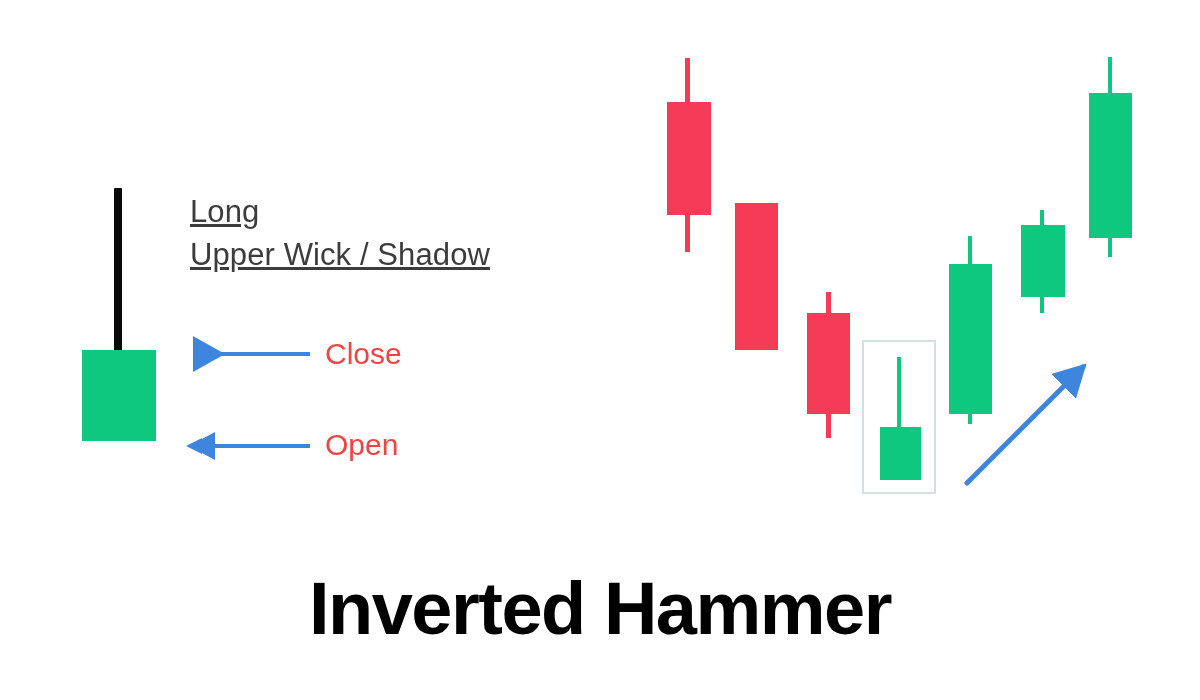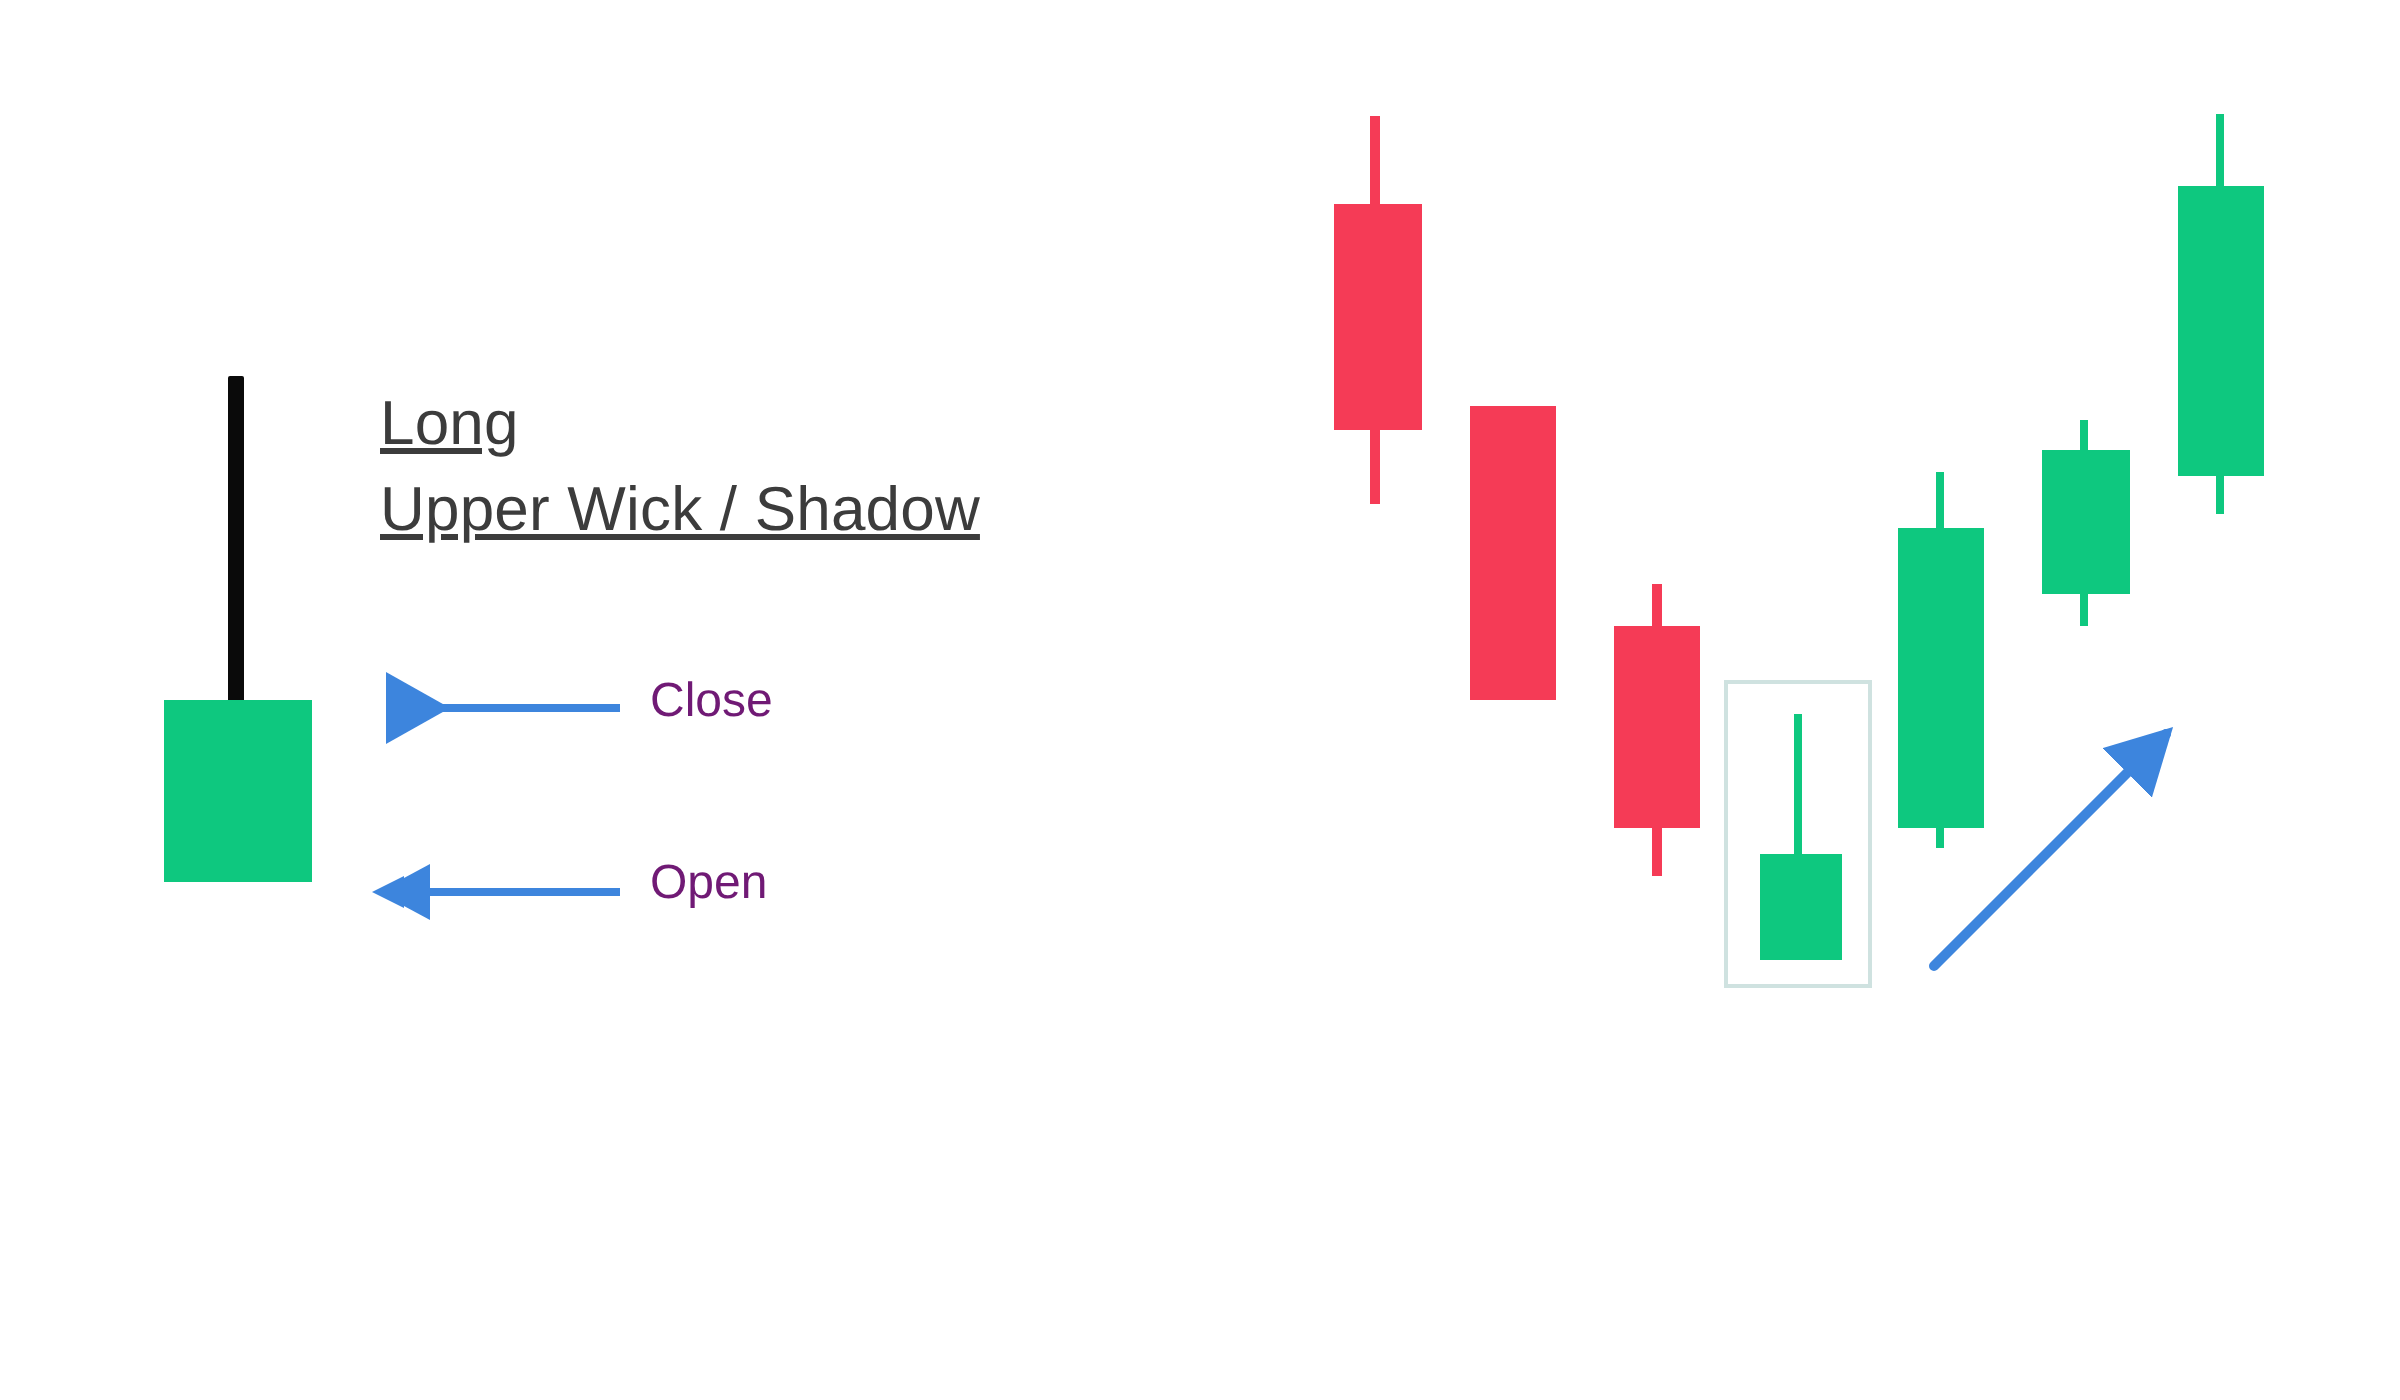--- a/index.html
+++ b/index.html
@@ -40,22 +40,22 @@
   
   .label-block {
     color: #3c3c3c;
     font-size: 31px;
     line-height: 43px;
     letter-spacing: 0.1px;
     white-space: pre;
     text-decoration: underline;
   }
   .label-arrowtext {
-    color: #701a75;
-    font-size: 24px;
+    color: #ef4444;
+    font-size: 30px;
     line-height: 1;
     white-space: pre;
   }
 
   
   svg.overlay {
     position: absolute;
     left: 0;
     top: 0;
     width: 1200px;
@@ -132,14 +132,15 @@
 
     <line x1="310" y1="354" x2="193" y2="354" stroke="#3d85dd" stroke-width="4" marker-end="url(#lefthead)"></line>
 
     <line x1="310" y1="446" x2="193" y2="446" stroke="#3d85dd" stroke-width="4" marker-end="url(#uphead)" marker-start=""></line>
 
     <polygon points="186,446 202,438 202,454" fill="#3d85dd"></polygon>
 
     <line x1="967" y1="483" x2="1083" y2="367" stroke="#3d85dd" stroke-width="5" stroke-linecap="round" marker-end="url(#uphead)"></line>
   </svg>
 
+  <div class="abs title" style="left:0px; top:572px;">Inverted Hammer</div>
 
 </div>
 
 </body></html>

